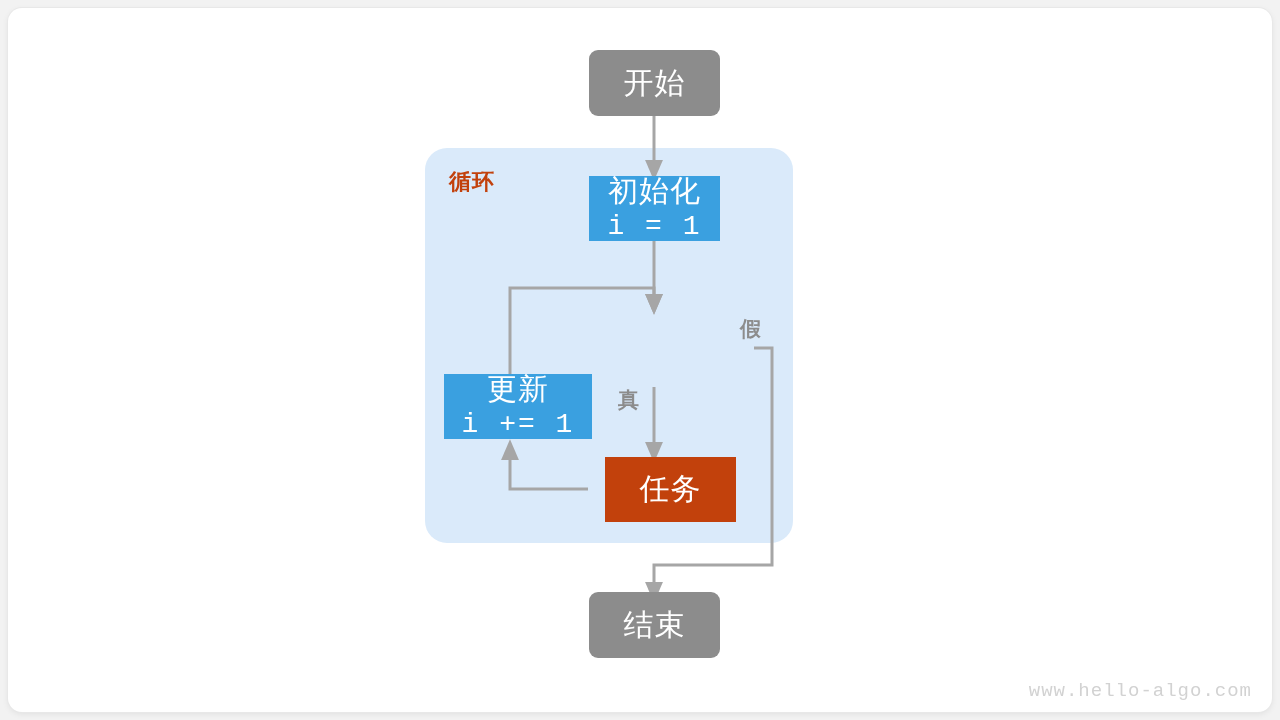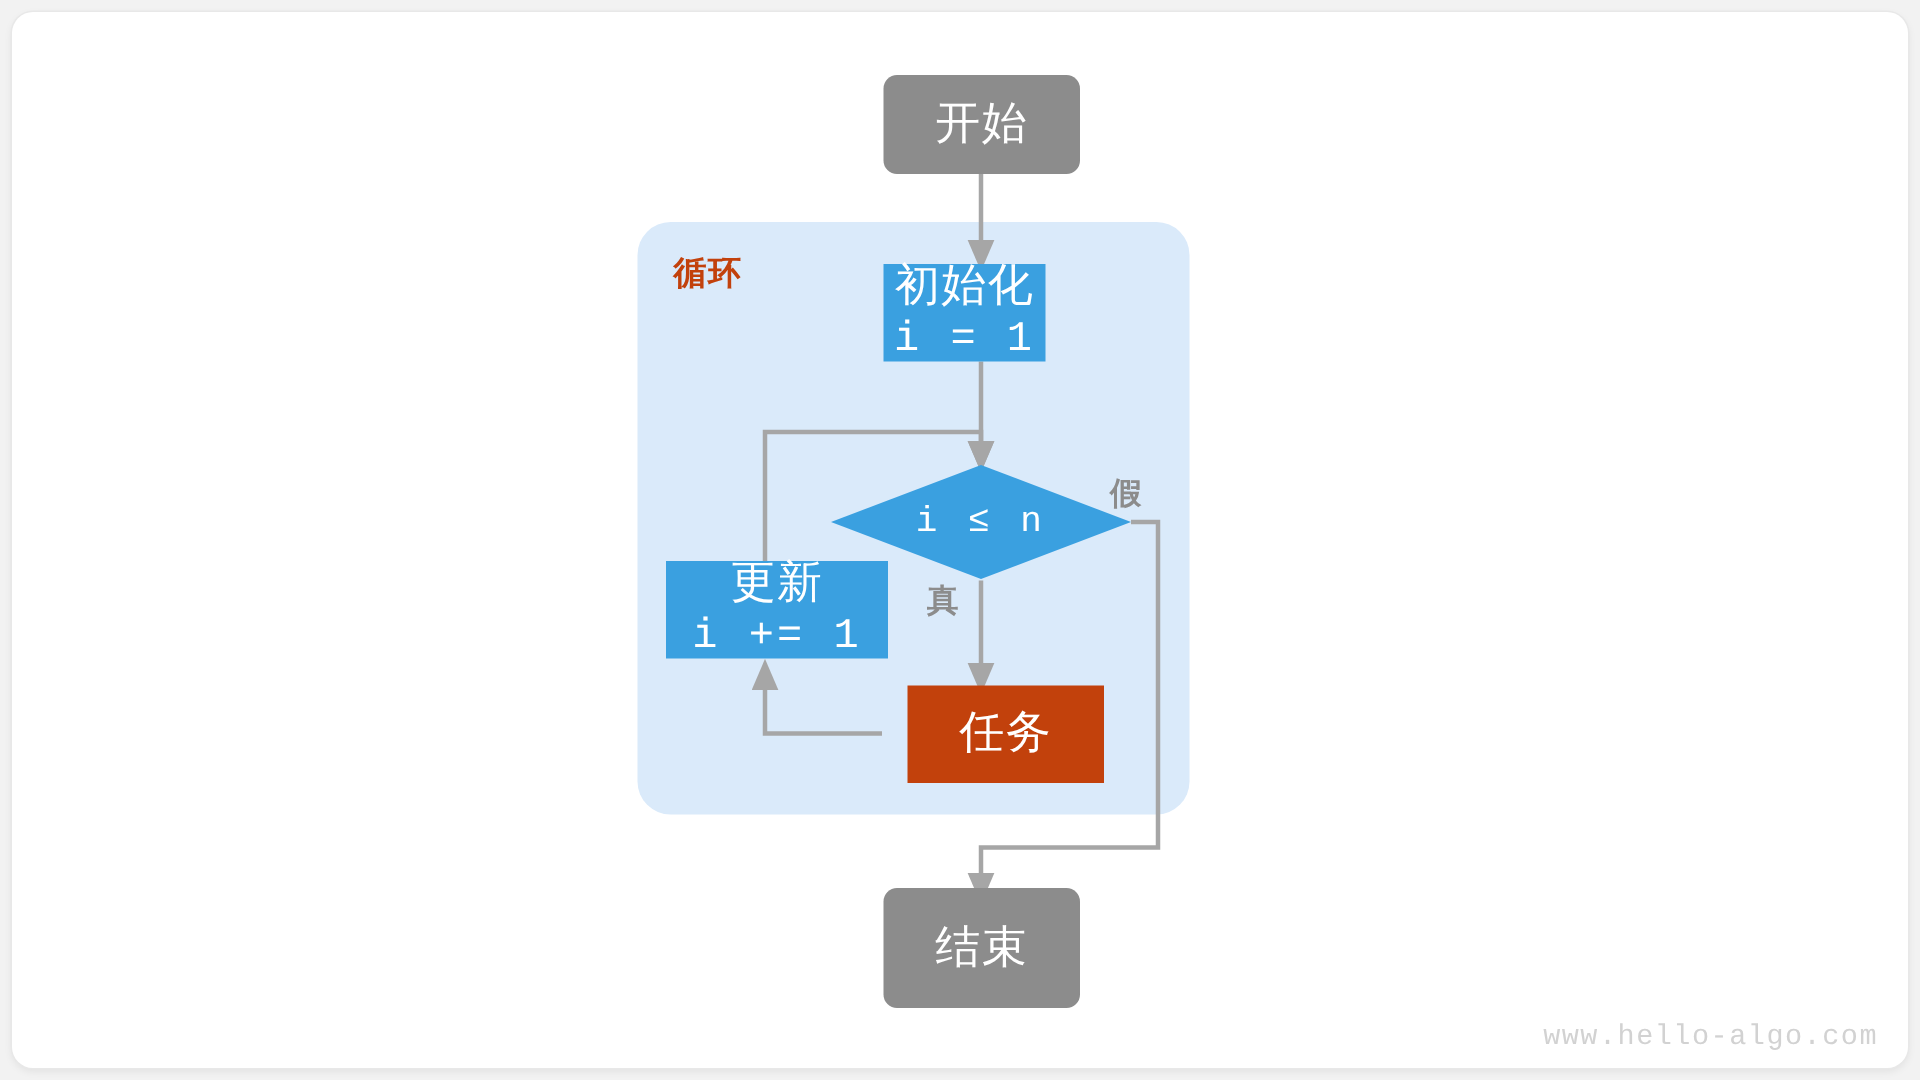--- a/index.html
+++ b/index.html
@@ -158,42 +158,36 @@
       <path d="M510,375 L510,288 L654,288 L654,304" marker-end="url(#arrowhead)"></path>
 
       <path d="M754,348 L772,348 L772,565 L654,565 L654,592" marker-end="url(#arrowhead)"></path>
     </g>
   </svg>
 
   <div class="node terminal" style="left:589px; top:50px; width:131px; height:66px;">
     <span class="cn">开始</span>
   </div>
 
-  <div class="node process-blue" style="left:589px; top:176px; width:108px; height:65px;">
+  <div class="node process-blue" style="left:589px; top:176px; width:131px; height:65px;">
     <span class="cn">初始化</span>
     <span class="mono">i = 1</span>
   </div>
 
-  <div id="decision">
-    <svg width="200" height="76" viewBox="0 0 200 76" xmlns="http://www.w3.org/2000/svg">
-      <polygon points="100,0 200,38 100,76 0,38" fill="#3aa0e0"></polygon>
-    </svg>
-    <span class="dtext">i ≤ n</span>
-  </div>
 
   <div class="node process-blue" style="left:444px; top:374px; width:148px; height:65px;">
     <span class="cn">更新</span>
     <span class="mono">i += 1</span>
   </div>
 
   <div class="node process-green" style="left:589px; top:457px; width:131px; height:65px;">
     <span class="cn">任务</span>
   </div>
 
-  <div class="node terminal" style="left:589px; top:592px; width:131px; height:80px;">
+  <div class="node terminal" style="left:589px; top:592px; width:131px; height:66px;">
     <span class="cn">结束</span>
   </div>
 
   <span class="edge-label" style="left:618px; top:386px;">真</span>
   <span class="edge-label" style="left:740px; top:315px;">假</span>
 
   <div id="watermark">www.hello-algo.com</div>
 
 </div>
 

